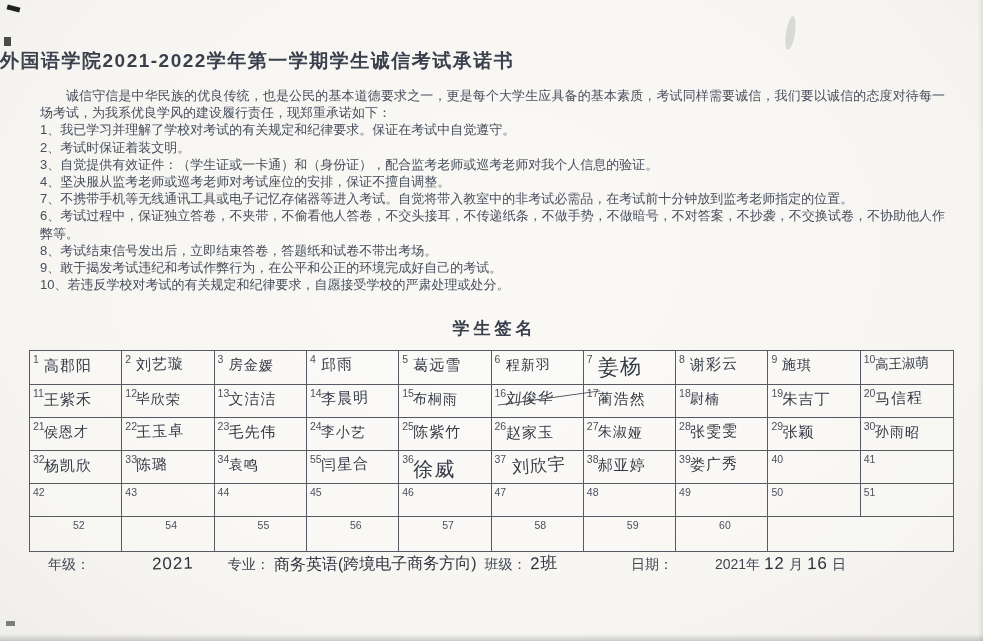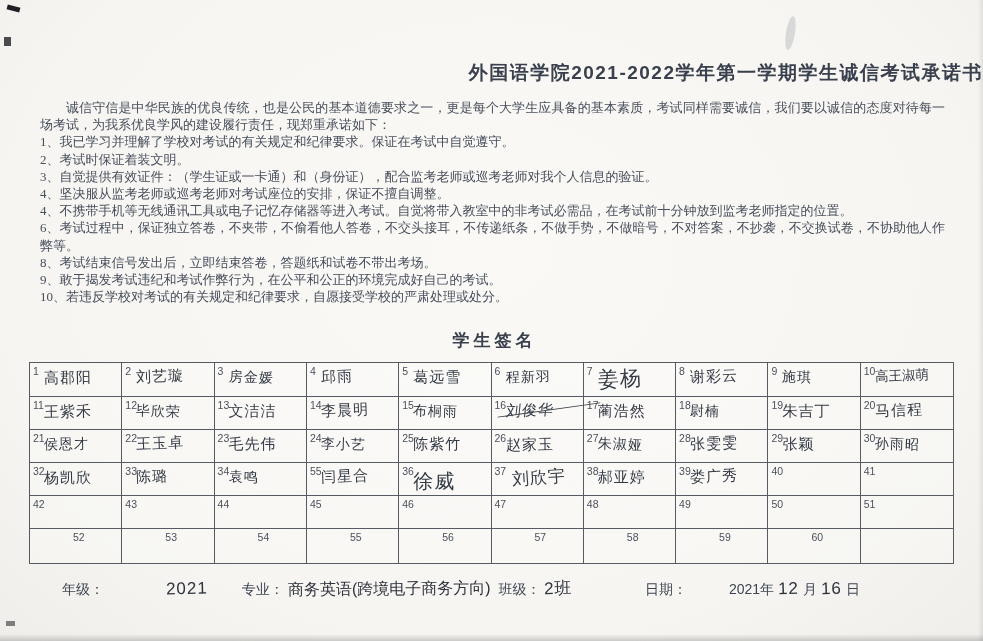--- a/index.html
+++ b/index.html
@@ -4,26 +4,26 @@
 <style>
   html,body{margin:0;padding:0;background:#e8e8e6;}
   .page{
     position:relative; width:983px; height:641px; overflow:hidden;
     background:
       radial-gradient(ellipse at 50% 40%, #faf9f6 0%, #f6f5f1 70%, #efeeea 100%);
     font-family:"Liberation Sans", sans-serif;
     color:#454c59;
   }
   .title{
-    padding-top:60px; text-align:right;
+    padding-top:48px; text-align:left;
     font-size:19px; font-weight:bold; letter-spacing:1.5px; color:#3a404d;
   }
   .body-text{
     margin:13px 38px 0 40px; font-size:13px; line-height:17.2px;
-    color:#474e5c; text-align:justify;font-family:Liberation Serif, serif;
+    color:#474e5c; text-align:justify;
   }
   .intro{ text-indent:2em; }
   .items div{ }
   .table-title{
     text-align:center; font-size:17px; font-weight:bold;
     letter-spacing:4px; color:#3a404d; margin-top:24px;padding-left:6px;
   }
   .sig-table{
     width:923px; margin:10px auto 0;
     display:grid; grid-template-columns:repeat(10,1fr);
@@ -51,22 +51,22 @@
   .cell:nth-child(7) .sig{ font-size:21px; top:3px; transform:rotate(-3deg); }
   .cell:nth-child(10) .sig{ font-size:13.5px; letter-spacing:0; }
   .cell:nth-child(16) .sig{ transform:rotate(-2deg) skewX(-8deg); }
   .cell:nth-child(35) .sig{ font-size:20px; }
   .cell:nth-child(36) .sig{ font-size:17px; transform:rotate(-4deg); left:20px; }
   .cell.struck .sig::after{
     content:""; position:absolute; left:-8px; right:-46px; top:46%;
     border-top:1.6px solid #3c414b; transform:rotate(-6deg);
   }
   .footer{
-    display:flex; align-items:baseline; margin-top:13px;
-    padding:0 62px; font-size:14px; color:#3f4653; white-space:nowrap;
+    display:flex; align-items:baseline; 
+    padding:0 48px; font-size:14px; color:#3f4653; white-space:nowrap;
   }
   .hw{
     font-size:17px; color:#2e333d; letter-spacing:1px; font-weight:500;
     display:inline-block; transform:rotate(-1.5deg);
   }
   .hw-major{ font-size:16px; transform:rotate(-0.5deg); letter-spacing:0; }
   .sp-a{ margin-left:62px; } .sp-b{ margin-left:34px; } .sp-c{ margin-left:4px; }
   .sp-d{ margin-left:8px;font-family:Liberation Mono, monospace; }  .sp-e{ margin-left:72px; } .sp-f{ margin-left:42px; }
   
   .artifact{ position:absolute; background:#1f2023; }
@@ -98,21 +98,21 @@
 
   <div class="title">外国语学院2021-2022学年第一学期学生诚信考试承诺书</div>
 
   <div class="body-text">
     <div class="intro">诚信守信是中华民族的优良传统，也是公民的基本道德要求之一，更是每个大学生应具备的基本素质，考试同样需要诚信，我们要以诚信的态度对待每一场考试，为我系优良学风的建设履行责任，现郑重承诺如下：</div>
     <div class="items">
       <div>1、我已学习并理解了学校对考试的有关规定和纪律要求。保证在考试中自觉遵守。</div>
       <div>2、考试时保证着装文明。</div>
       <div>3、自觉提供有效证件：（学生证或一卡通）和（身份证），配合监考老师或巡考老师对我个人信息的验证。</div>
       <div>4、坚决服从监考老师或巡考老师对考试座位的安排，保证不擅自调整。</div>
-      <div>4、不携带手机等无线通讯工具或电子记忆存储器等进入考试。自觉将带入教室中的非考试必需品，在考试前十分钟放到监考老师指定的位置。</div>
+      <div>7、不携带手机等无线通讯工具或电子记忆存储器等进入考试。自觉将带入教室中的非考试必需品，在考试前十分钟放到监考老师指定的位置。</div>
       <div>6、考试过程中，保证独立答卷，不夹带，不偷看他人答卷，不交头接耳，不传递纸条，不做手势，不做暗号，不对答案，不抄袭，不交换试卷，不协助他人作弊等。</div>
       <div>8、考试结束信号发出后，立即结束答卷，答题纸和试卷不带出考场。</div>
       <div>9、敢于揭发考试违纪和考试作弊行为，在公平和公正的环境完成好自己的考试。</div>
       <div>10、若违反学校对考试的有关规定和纪律要求，自愿接受学校的严肃处理或处分。</div>
     </div>
   </div>
 
   <div class="table-title">学生签名</div>
 
   <div class="sig-table">
@@ -299,23 +299,20 @@
         <span class="num">49</span>
       </div>
       <div class="cell">
         <span class="num">50</span>
       </div>
       <div class="cell">
         <span class="num">51</span>
       </div>
       <div class="cell">
         <span class="num">52</span>
-      </div>
-      <div class="cell">
-        <span class="num">53</span>
       </div>
       <div class="cell">
         <span class="num">54</span>
       </div>
       <div class="cell">
         <span class="num">55</span>
       </div>
       <div class="cell">
         <span class="num">56</span>
       </div>

